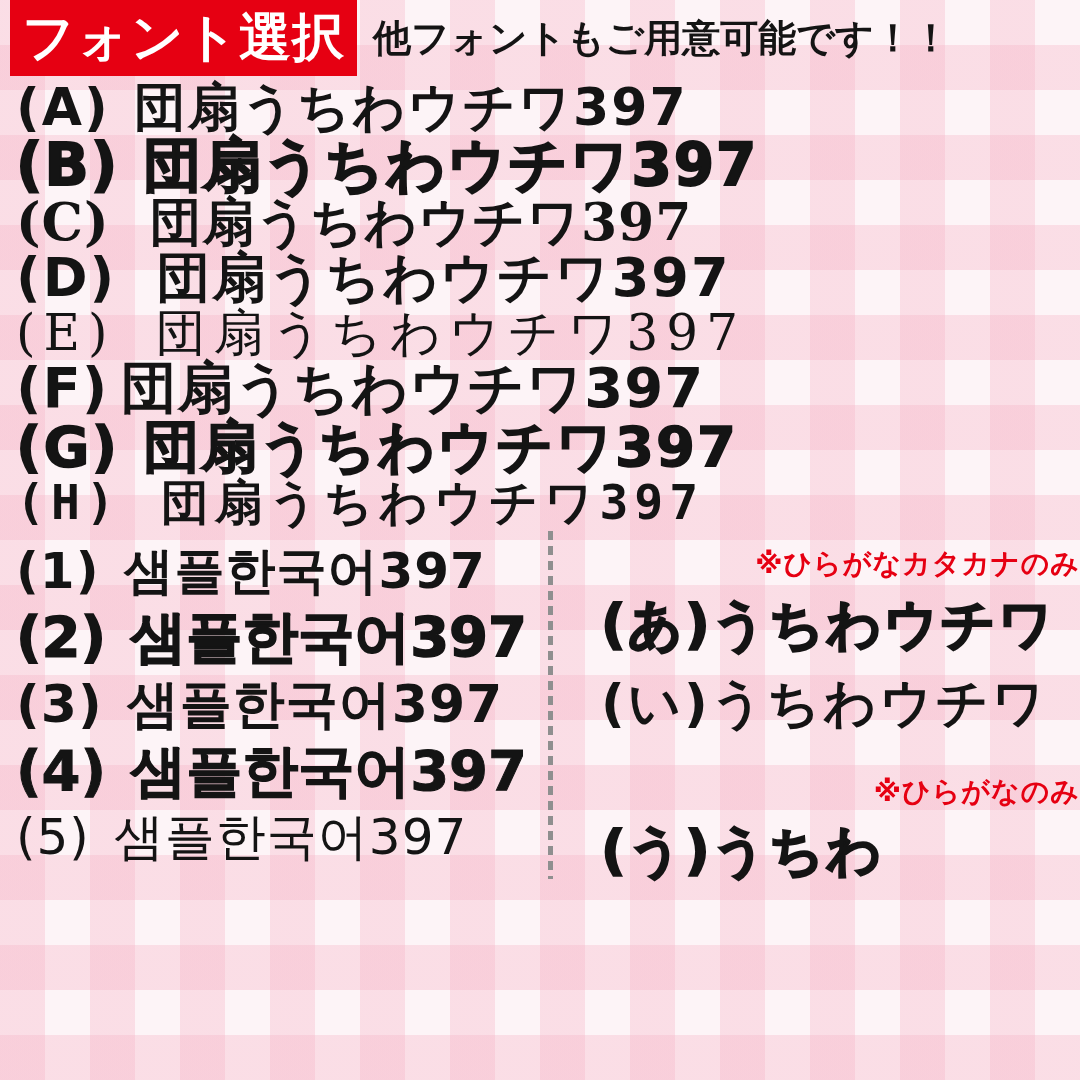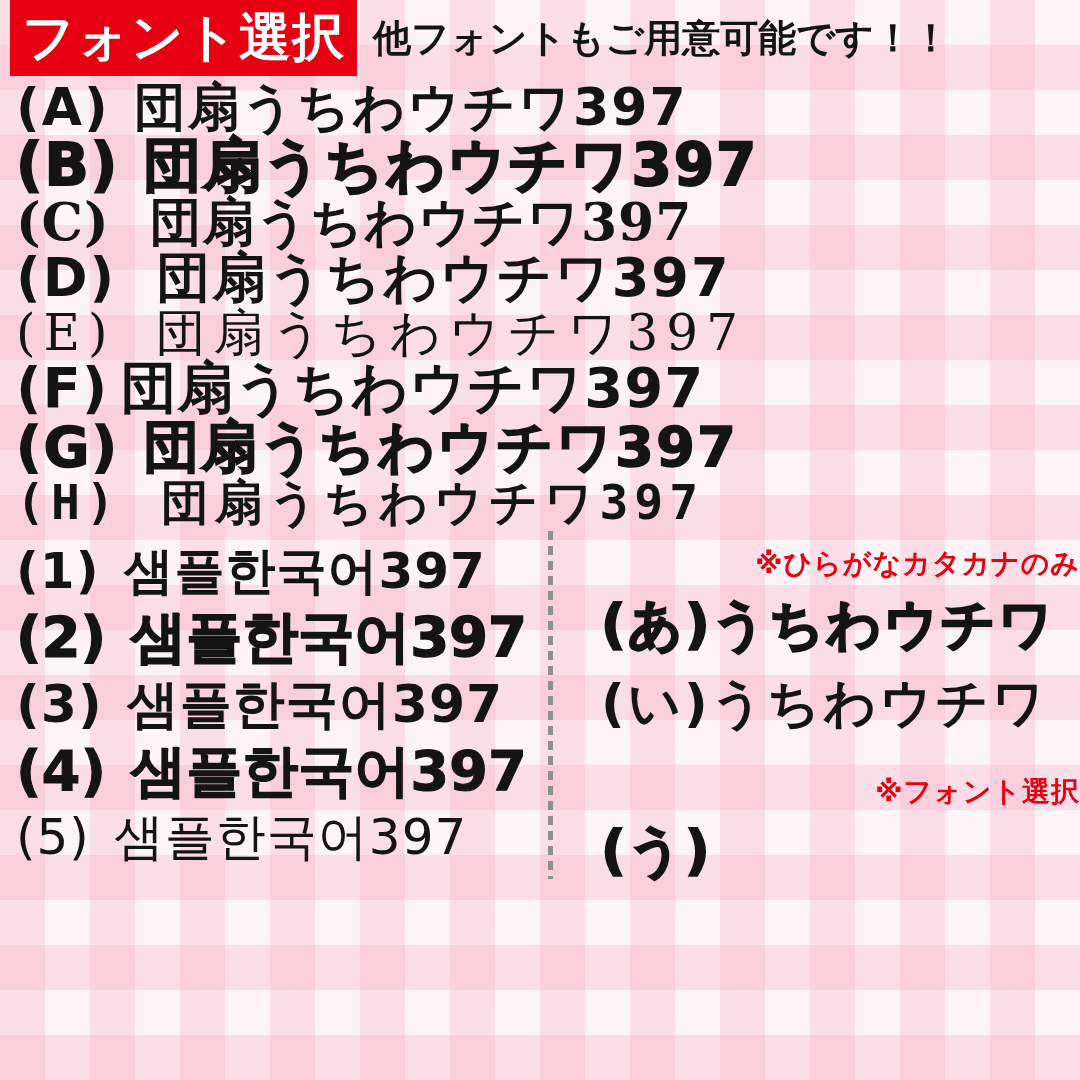--- a/index.html
+++ b/index.html
@@ -150,20 +150,21 @@
     <div class="kana-col">
       <div class="note">※ひらがなカタカナのみ</div>
       <div class="row ka">
         <span class="lbl">(あ)</span>
         <span class="txt">うちわウチワ</span>
       </div>
       <div class="row ki">
         <span class="lbl">(い)</span>
         <span class="txt">うちわウチワ</span>
       </div>
-      <div class="note note2">※フォント選択</div>
+      <div class="note note2">※ひらがなのみ</div>
       <div class="row ku">
         <span class="lbl">(う)</span>
+        <span class="txt">うちわ</span>
       </div>
     </div>
 
   </section>
 </div>
 
 </body></html>

